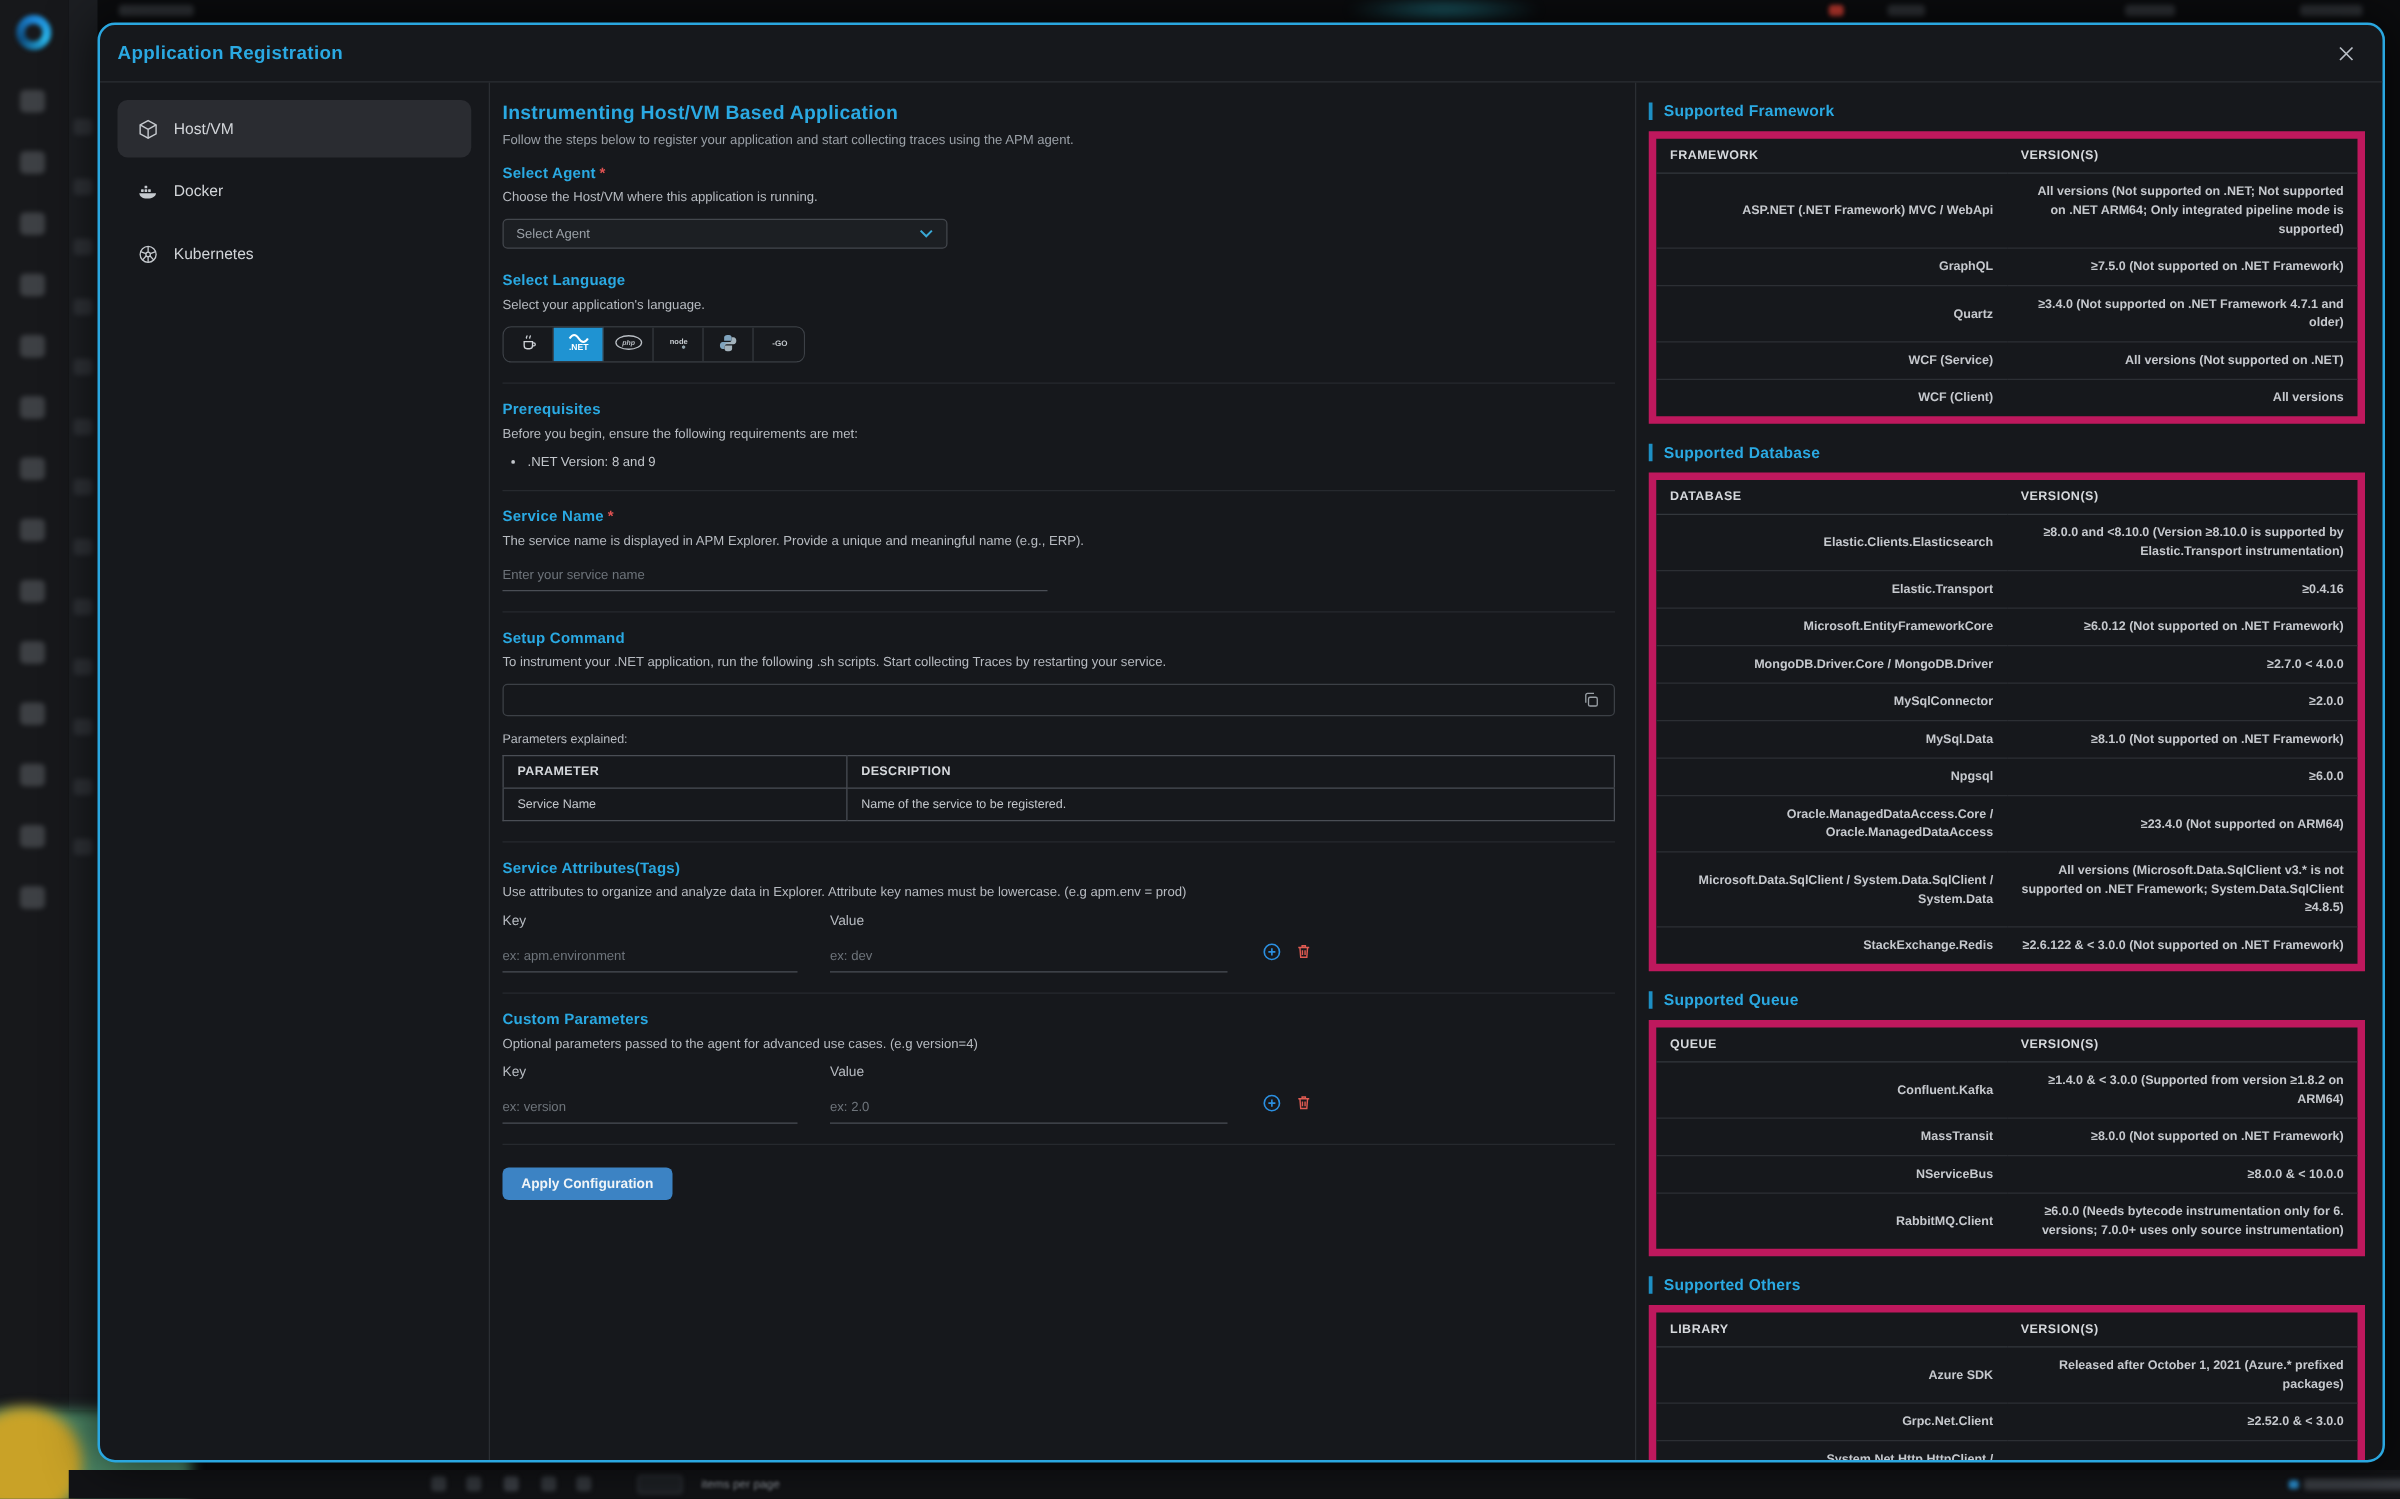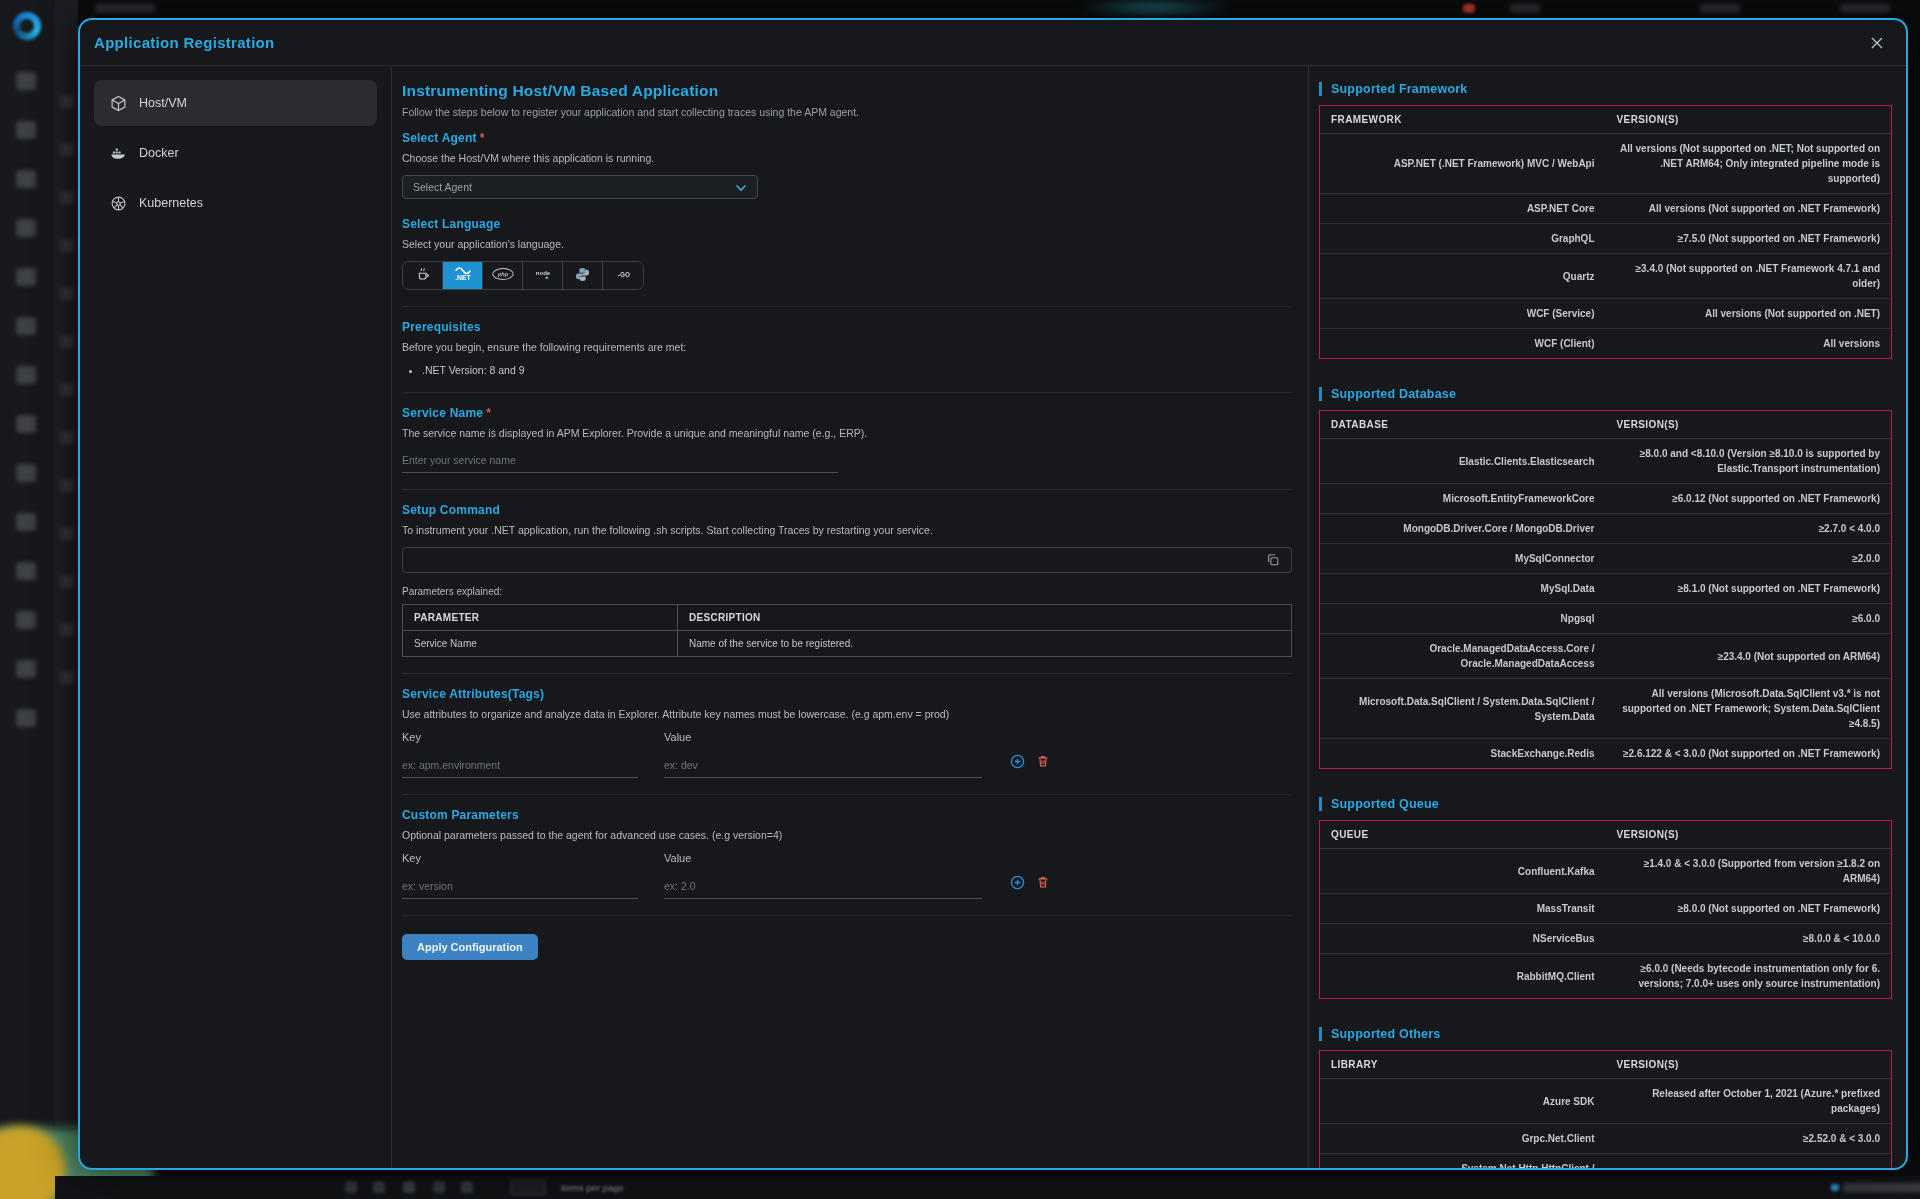--- a/index.html
+++ b/index.html
@@ -81,21 +81,21 @@
   .kv-label { color:#b7bbc1; font-size:11px; margin-bottom:12px; }
   .kv-col.k .uline-input { width:236px; }
   .kv-col.v .uline-input { width:318px; }
   .kv-icons { display:flex; gap:8px; padding-bottom:8px; }
   .apply-btn { margin:18px 0 0; background:#3c83c4; color:#f0f4f7; border:none; border-radius:5px;
     padding:7px 15px; font-size:11px; font-weight:600; cursor:pointer; font-family:inherit; }
 
   
   .right { width:598px; flex:0 0 598px; border-left:1px solid #2b2e33; padding:14px 14px 0 10px; }
   .p-head { color:#2aa9e2; font-size:12.5px; font-weight:700; border-left:3px solid #1d8fc4; padding-left:9px; margin:2px 0 9px; letter-spacing:.2px; }
-  .tblwrap { border:1px solid #be185d; margin-bottom:28px; }
+  .tblwrap { border:6px solid #be185d; margin-bottom:16px; }
   .tblwrap table { width:100%; border-collapse:collapse; font-size:10px; }
   .tblwrap th { text-align:left; padding:8px 11px; color:#d6d9dd; font-weight:700; letter-spacing:.4px; border-bottom:1px solid #33373c; width:50%; }
   .tblwrap td { text-align:right; padding:7px 11px; color:#c6c9ce; font-weight:600; border-bottom:1px solid #2c2f34; line-height:1.5; width:50%; }
   .tblwrap tr:last-child td { border-bottom:none; }
 </style>
 </head>
 <body>
 
 <div id="stage">
 
@@ -378,24 +378,20 @@
                       <th>FRAMEWORK</th>
                       <th>VERSION(S)</th>
                     </tr>
                   </thead>
                   <tbody>
                     <tr>
                       <td>ASP.NET (.NET Framework) MVC / WebApi</td>
                       <td>All versions (Not supported on .NET; Not supported on .NET ARM64; Only integrated pipeline mode is supported)</td>
                     </tr>
                     <tr>
-                      <td>ASP.NET Core</td>
-                      <td>All versions (Not supported on .NET Framework)</td>
-                    </tr>
-                    <tr>
                       <td>GraphQL</td>
                       <td>≥7.5.0 (Not supported on .NET Framework)</td>
                     </tr>
                     <tr>
                       <td>Quartz</td>
                       <td>≥3.4.0 (Not supported on .NET Framework 4.7.1 and older)</td>
                     </tr>
                     <tr>
                       <td>WCF (Service)</td>
                       <td>All versions (Not supported on .NET)</td>
@@ -417,20 +413,24 @@
                       <th>DATABASE</th>
                       <th>VERSION(S)</th>
                     </tr>
                   </thead>
                   <tbody>
                     <tr>
                       <td>Elastic.Clients.Elasticsearch</td>
                       <td>≥8.0.0 and &lt;8.10.0 (Version ≥8.10.0 is supported by Elastic.Transport instrumentation)</td>
                     </tr>
                     <tr>
+                      <td>Elastic.Transport</td>
+                      <td>≥0.4.16</td>
+                    </tr>
+                    <tr>
                       <td>Microsoft.EntityFrameworkCore</td>
                       <td>≥6.0.12 (Not supported on .NET Framework)</td>
                     </tr>
                     <tr>
                       <td>MongoDB.Driver.Core / MongoDB.Driver</td>
                       <td>≥2.7.0 &lt; 4.0.0</td>
                     </tr>
                     <tr>
                       <td>MySqlConnector</td>
                       <td>≥2.0.0</td>

